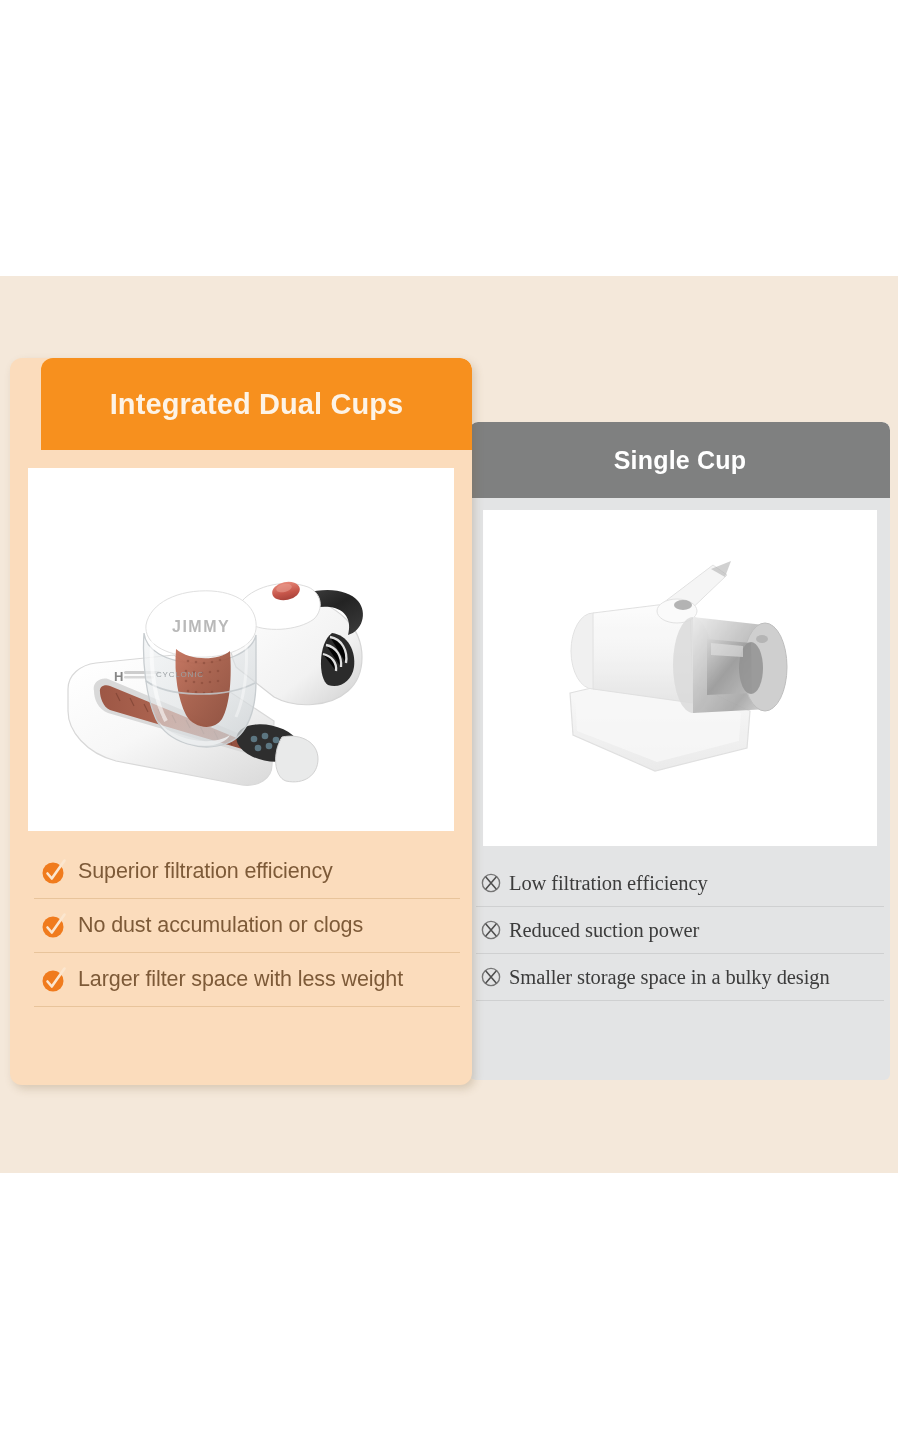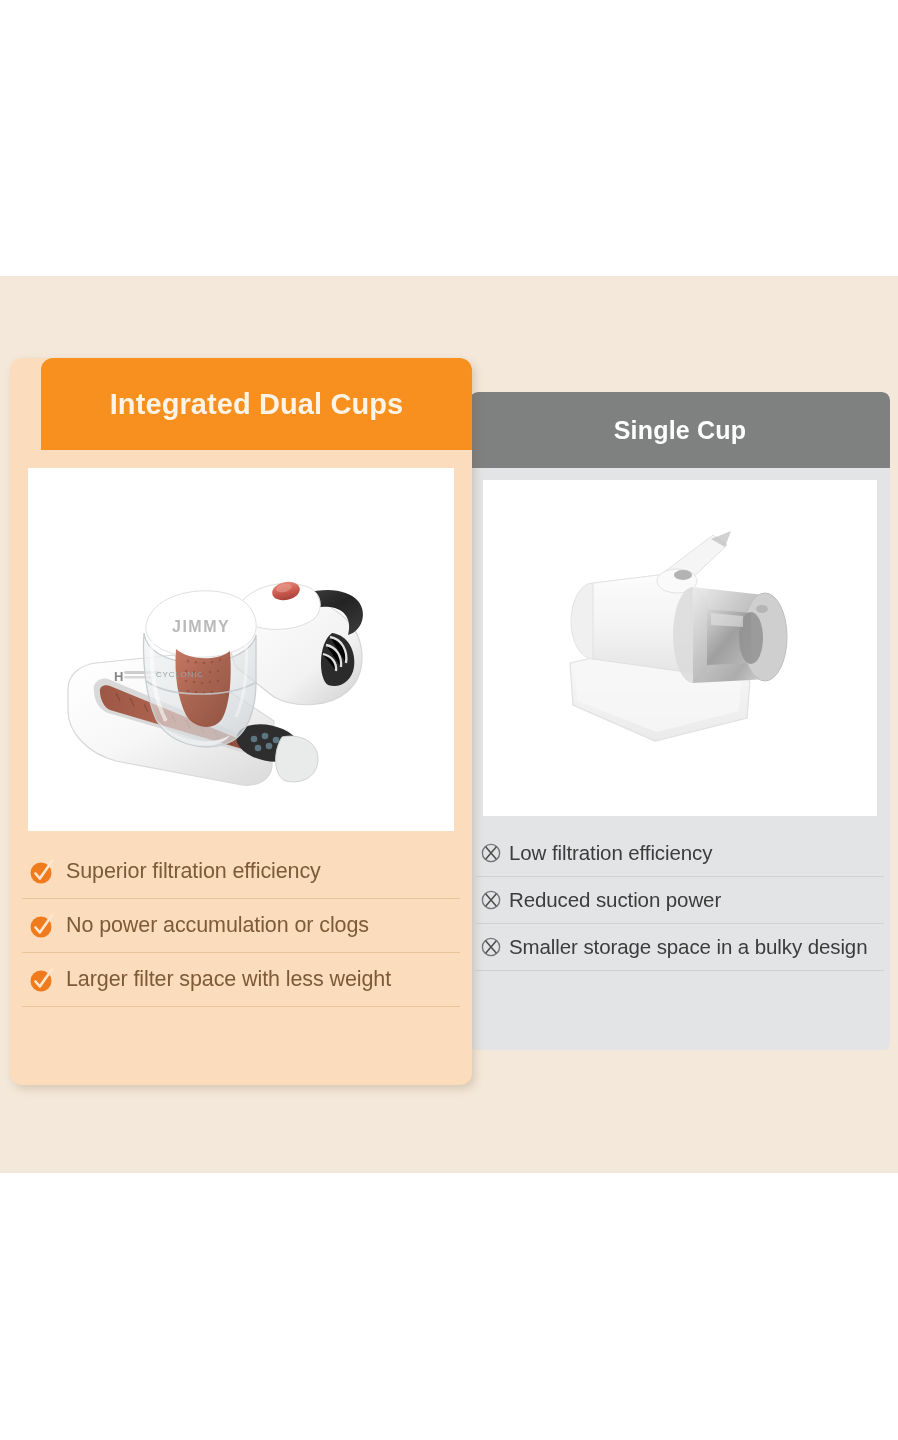--- a/index.html
+++ b/index.html
@@ -27,21 +27,21 @@
     top: 276px;
     width: 898px;
     height: 897px;
     background: #f4e8da;
   }
 
   
   .right-panel {
     position: absolute;
     left: 470px;
-    top: 392px;
+    top: 422px;
     width: 420px;
     height: 658px;
     background: #e3e4e5;
     border-radius: 8px 8px 6px 6px;
     overflow: hidden;
   }
 
   .right-header {
     height: 76px;
     background: #7f8080;
@@ -64,20 +64,21 @@
     background: #ffffff;
     display: flex;
     align-items: center;
     justify-content: center;
     overflow: hidden;
   }
 
   .right-list {
     margin: 14px 0 0 0;
     padding: 0 6px;
+    font-family: Liberation Serif, serif;
   }
 
   .right-row {
     display: flex;
     align-items: center;
     gap: 7px;
     height: 47px;
     padding: 0 4px;
     border-bottom: 1px solid #cfd0d1;
   }
@@ -125,21 +126,21 @@
     margin: 18px 18px 0 18px;
     height: 363px;
     background: #ffffff;
     display: flex;
     align-items: center;
     justify-content: center;
     overflow: hidden;
   }
 
   .left-list {
-    margin: 14px 0 0 0;
+    margin: 14px 0 0 12px;
     padding: 0 12px;
   }
 
   .left-row {
     display: flex;
     align-items: center;
     gap: 10px;
     height: 54px;
     padding: 0 6px;
     border-bottom: 1px solid #e8c49b;
@@ -388,21 +389,21 @@
           <circle cx="13" cy="15" r="10.5" fill="#f07b1d"></circle>
           <path d="M7.5 15.5 L11.8 20.5 L24.5 2.5" fill="none" stroke="#fbe6cf" stroke-width="2.6" stroke-linecap="round" stroke-linejoin="round"></path>
         </svg>
         <span class="left-row-text">Superior filtration efficiency</span>
       </div>
       <div class="left-row">
         <svg class="check-icon" viewBox="0 0 28 28">
           <circle cx="13" cy="15" r="10.5" fill="#f07b1d"></circle>
           <path d="M7.5 15.5 L11.8 20.5 L24.5 2.5" fill="none" stroke="#fbe6cf" stroke-width="2.6" stroke-linecap="round" stroke-linejoin="round"></path>
         </svg>
-        <span class="left-row-text">No power accumulation or clogs</span>
+        <span class="left-row-text">No dust accumulation or clogs</span>
       </div>
       <div class="left-row">
         <svg class="check-icon" viewBox="0 0 28 28">
           <circle cx="13" cy="15" r="10.5" fill="#f07b1d"></circle>
           <path d="M7.5 15.5 L11.8 20.5 L24.5 2.5" fill="none" stroke="#fbe6cf" stroke-width="2.6" stroke-linecap="round" stroke-linejoin="round"></path>
         </svg>
         <span class="left-row-text">Larger filter space with less weight</span>
       </div>
     </div>
   </div>

